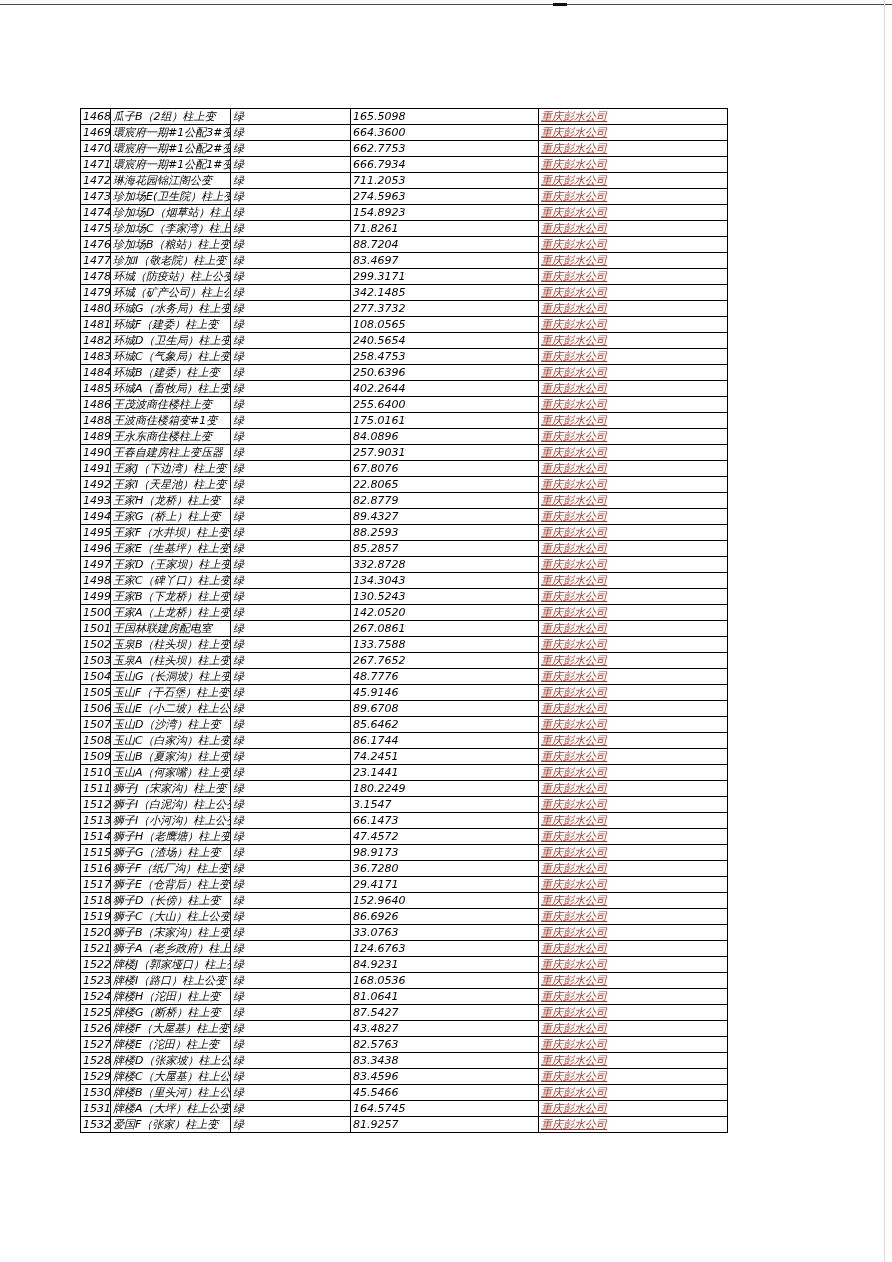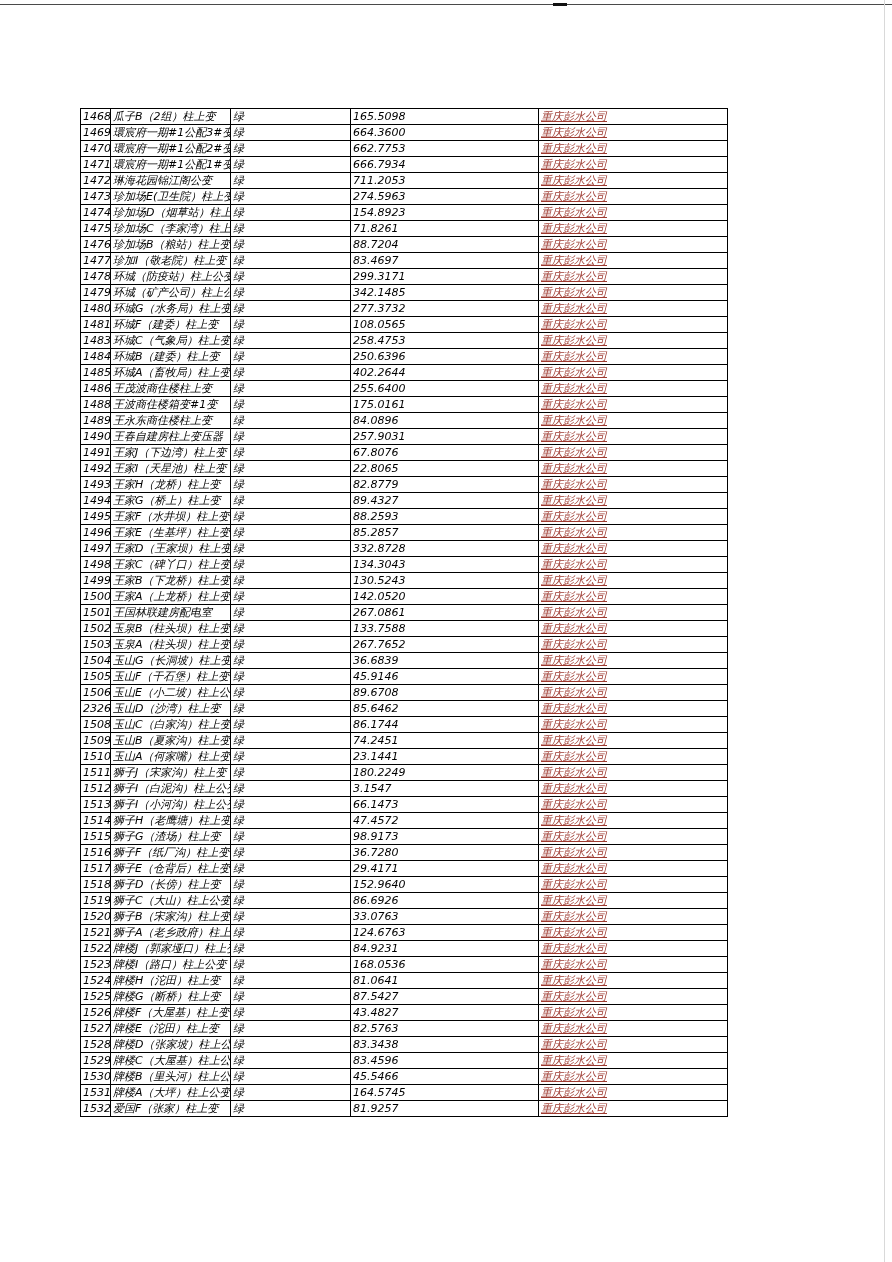--- a/index.html
+++ b/index.html
@@ -174,20 +174,27 @@
       <td class="c-company"><span style="color: rgb(158, 58, 48);">重庆彭水公司</span></td>
     </tr>
         <tr>
       <td class="c-id">1481</td>
       <td class="c-name">环城F（建委）柱上变</td>
       <td class="c-status">绿</td>
       <td class="c-value">108.0565</td>
       <td class="c-company"><span style="color: rgb(158, 58, 48);">重庆彭水公司</span></td>
     </tr>
         <tr>
+      <td class="c-id">1482</td>
+      <td class="c-name">环城D（卫生局）柱上变</td>
+      <td class="c-status">绿</td>
+      <td class="c-value">240.5654</td>
+      <td class="c-company"><span style="color: rgb(158, 58, 48);">重庆彭水公司</span></td>
+    </tr>
+        <tr>
       <td class="c-id">1483</td>
       <td class="c-name">环城C（气象局）柱上变</td>
       <td class="c-status">绿</td>
       <td class="c-value">258.4753</td>
       <td class="c-company"><span style="color: rgb(158, 58, 48);">重庆彭水公司</span></td>
     </tr>
         <tr>
       <td class="c-id">1484</td>
       <td class="c-name">环城B（建委）柱上变</td>
       <td class="c-status">绿</td>
@@ -317,39 +324,39 @@
       <td class="c-id">1503</td>
       <td class="c-name">玉泉A（柱头坝）柱上变</td>
       <td class="c-status">绿</td>
       <td class="c-value">267.7652</td>
       <td class="c-company"><span style="color: rgb(158, 58, 48);">重庆彭水公司</span></td>
     </tr>
         <tr>
       <td class="c-id">1504</td>
       <td class="c-name">玉山G（长洞坡）柱上变</td>
       <td class="c-status">绿</td>
-      <td class="c-value">36.6839</td>
+      <td class="c-value">48.7776</td>
       <td class="c-company"><span style="color: rgb(158, 58, 48);">重庆彭水公司</span></td>
     </tr>
         <tr>
       <td class="c-id">1505</td>
       <td class="c-name">玉山F（干石堡）柱上变</td>
       <td class="c-status">绿</td>
       <td class="c-value">45.9146</td>
       <td class="c-company"><span style="color: rgb(158, 58, 48);">重庆彭水公司</span></td>
     </tr>
         <tr>
       <td class="c-id">1506</td>
       <td class="c-name">玉山E（小二坡）柱上公变</td>
       <td class="c-status">绿</td>
       <td class="c-value">89.6708</td>
       <td class="c-company"><span style="color: rgb(158, 58, 48);">重庆彭水公司</span></td>
     </tr>
         <tr>
-      <td class="c-id">2326</td>
+      <td class="c-id">1507</td>
       <td class="c-name">玉山D（沙湾）柱上变</td>
       <td class="c-status">绿</td>
       <td class="c-value">85.6462</td>
       <td class="c-company"><span style="color: rgb(158, 58, 48);">重庆彭水公司</span></td>
     </tr>
         <tr>
       <td class="c-id">1508</td>
       <td class="c-name">玉山C（白家沟）柱上变</td>
       <td class="c-status">绿</td>
       <td class="c-value">86.1744</td>

